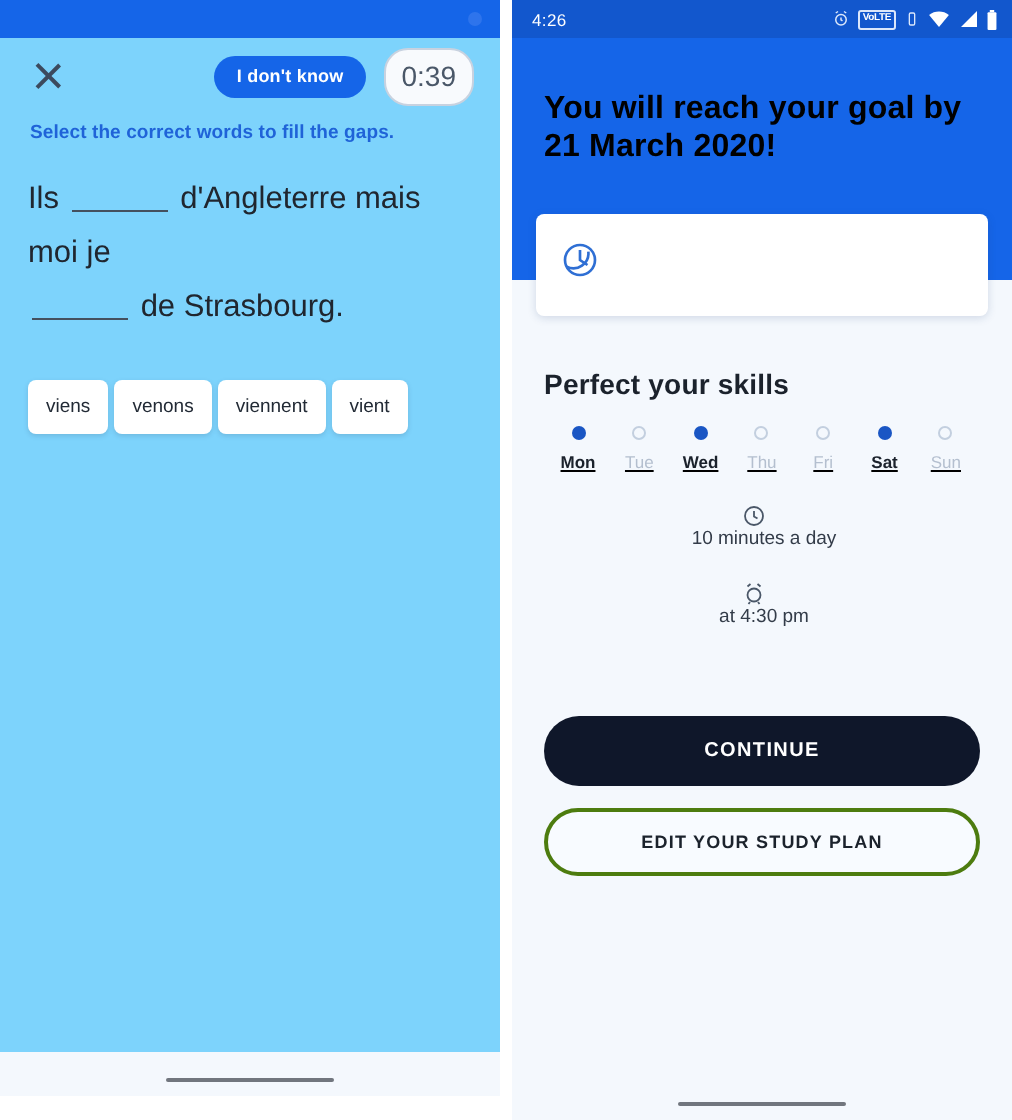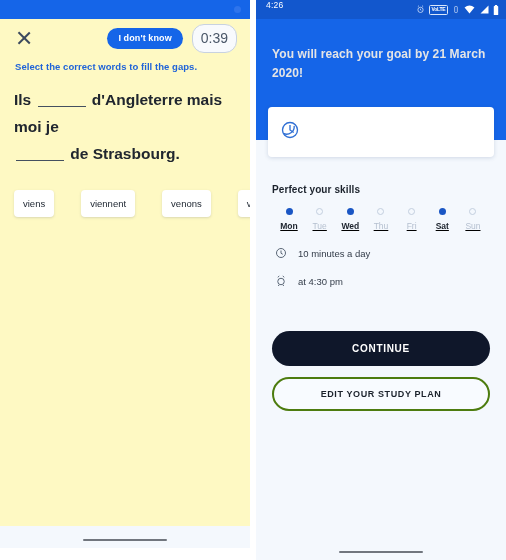--- a/index.html
+++ b/index.html
@@ -17,21 +17,21 @@
   .screens {
     display: flex;
     width: 506px;
     height: 560px;
   }
 
   
   .phone-left {
     width: 250px;
     height: 548px;
-    background: #fef9c3;
+    background: #7dd3fc;
     position: relative;
     overflow: hidden;
   }
   .statusbar-left {
     height: 19px;
     background: #1565e8;
     position: relative;
   }
   .statusbar-left .sb-dot {
     position: absolute;
@@ -96,33 +96,32 @@
     font-size: 9.5px;
     font-weight: bold;
     padding: 4px 15px 0 15px;
     letter-spacing: 0.05px;
   }
   .quiz-sentence {
     padding: 14px 14px 0 14px;
     font-size: 15.5px;
     color: #20262f;
     line-height: 27px;
-    font-weight: bold;
   }
   .gap {
     display: inline-block;
     width: 48px;
     border-bottom: 1.4px solid #44505f;
     height: 17px;
     vertical-align: -2px;
     margin: 0 2px;
   }
   .choices {
     display: flex;
-    gap: 27px;
+    gap: 3px;
     padding: 23px 14px 0 14px;
   }
   .choice {
     background: #ffffff;
     border-radius: 4px;
     box-shadow: 0 1px 2.5px rgba(40,60,90,0.17);
     font-size: 9.5px;
     color: #222a35;
     padding: 8px 9px;
     text-align: center;
@@ -160,20 +159,21 @@
     width: 250px;
     height: 560px;
     background: #f4f8fd;
     position: relative;
     overflow: hidden;
   }
   .statusbar-right {
     height: 19px;
     background: #1257cd;
     display: flex;
+    align-items: center;
     padding: 0 7px 0 10px;
     box-sizing: border-box;
     color: #ffffff;
     font-size: 8.5px;
   }
   .sb-time { flex: 0 0 auto; letter-spacing: 0.2px; }
   .sb-icons {
     flex: 1;
     display: flex;
     align-items: center;
@@ -192,22 +192,22 @@
     letter-spacing: -0.2px;
   }
   .blue-header {
     background: #1565e8;
     padding: 26px 16px 0 16px;
     height: 121px;
     box-sizing: border-box;
     position: relative;
   }
   .goal-title {
-    color: #e5e5e5;
-    font-size: 12px;
+    color: #000000;
+    font-size: 16px;
     font-weight: bold;
     line-height: 19px;
     letter-spacing: 0.1px;
   }
   .goal-card {
     position: absolute;
     left: 12px;
     right: 12px;
     top: 107px;
     background: #ffffff;
@@ -227,21 +227,21 @@
   .goal-card-text {
     font-size: 9.5px;
     color: #333c49;
     line-height: 14px;
   }
   .right-body {
     padding: 44px 16px 0 16px;
     box-sizing: border-box;
   }
   .section-title {
-    font-size: 10px;
+    font-size: 14px;
     font-weight: bold;
     color: #1b222c;
     letter-spacing: 0.1px;
   }
   .weekdays {
     display: flex;
     justify-content: space-between;
     margin-top: 13px;
     padding: 0 2px;
     text-decoration: underline;
@@ -265,20 +265,21 @@
     margin-top: 6px;
     font-size: 8.5px;
   }
   .day.on .day-label { color: #1b222c; font-weight: bold; }
   .day.off .day-label { color: #b4bfcf; }
   .meta-row {
     display: flex;
     align-items: center;
     margin-top: 16px;
     padding-left: 2px;
+    flex-direction: column;
   }
   .meta-row .meta-ico {
     width: 14px;
     margin-right: 10px;
     display: flex;
     justify-content: center;
   }
   .meta-text {
     font-size: 9.5px;
     color: #333c49;
@@ -333,22 +334,22 @@
       <span>Ils</span>
       <span class="gap"></span>
       <span>d'Angleterre mais moi je</span>
       <br>
       <span class="gap"></span>
       <span>de Strasbourg.</span>
     </div>
 
     <div class="choices">
       <div class="choice">viens</div>
+      <div class="choice">venons</div>
       <div class="choice">viennent</div>
-      <div class="choice">venons</div>
       <div class="choice">vient</div>
     </div>
 
     <div class="navbar">
       <div class="nav-pill"></div>
     </div>
   </div>
 
   <div class="screen-gap"></div>
 

